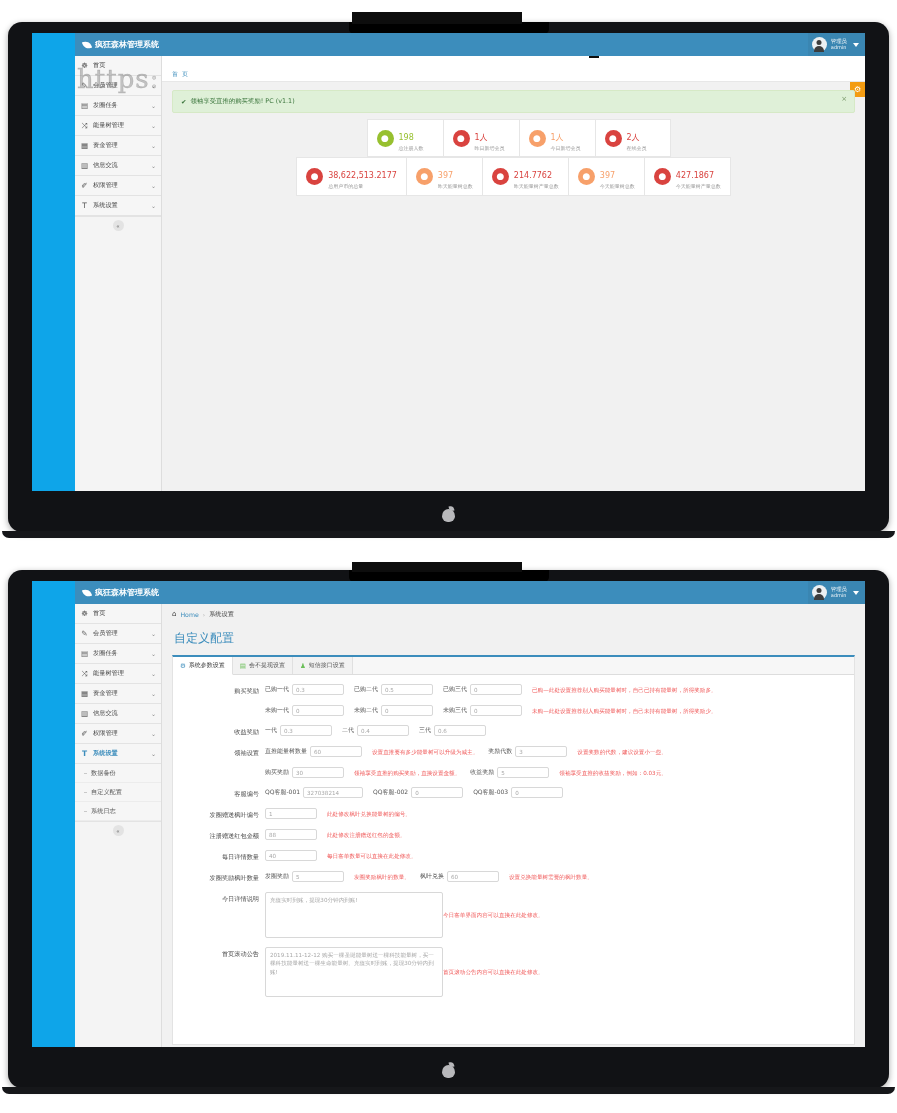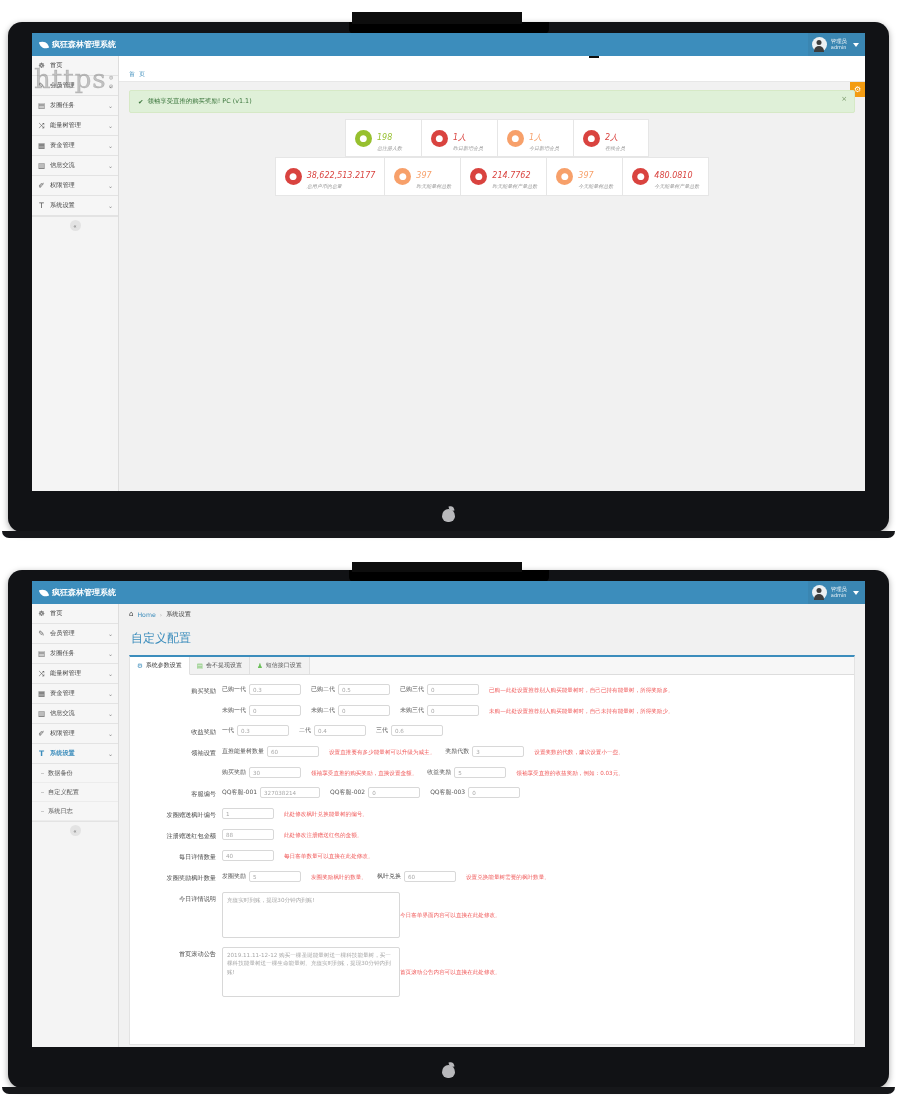--- a/index.html
+++ b/index.html
@@ -20,21 +20,21 @@
     box-shadow: 0 2px 6px rgba(0,0,0,.35);
   }
   .device.one { left: 8px; top: 22px; width: 881px; height: 510px; }
   .device.two { left: 8px; top: 570px; width: 881px; height: 518px; }
   .device .bezel-notch {
     position: absolute; top: 0; left: 50%; transform: translateX(-50%);
     width: 200px; height: 12px; background: #000; border-radius: 0 0 5px 5px;
   }
   .screen {
     position: absolute; left: 24px; top: 11px;
-    background: #b91c1c; overflow: hidden;
+    background: #0ea5e9; overflow: hidden; padding-left: 43px;
   }
   .device.one .screen { width: 833px; height: 458px; }
   .device.two .screen { width: 833px; height: 466px; }
   .chin {
     position: absolute; left: 0; bottom: 0; width: 100%; height: 36px;
     display: flex; align-items: center; justify-content: center;
   }
   .apple-shape {
     width: 13px; height: 16px; position: relative;
   }
@@ -161,21 +161,21 @@
     display:flex; align-items:center; gap:5px; background:#fff;
     border:1px solid #e6e6e6; border-right:none; padding: 5px 9px;
     min-width: 76px;
   }
   .stat-card:last-child { border-right:1px solid #e6e6e6; }
   .stat-ico {
     width: 17px; height: 17px; border-radius:50%; flex:0 0 auto;
     display:flex; align-items:center; justify-content:center;
     color:#fff; font-size: 9px;
   }
-  .stat-txt { line-height:1.25;font-style:italic; }
+  .stat-txt { line-height:1.25; }
   .stat-val { font-size: 8px; }
   .stat-lbl { font-size: 5px; color:#9a9a9a; white-space:nowrap; }
 
   
   .breadcrumb {
     height: 20px; display:flex; align-items:center; gap:4px;
     padding: 0 10px; font-size: 6.2px; color:#444; background:#f1f1f1;
   }
   .breadcrumb .home-ico { font-size:7px; color:#333; }
   .breadcrumb .sep { color:#aaa; font-size:6px; }
@@ -354,21 +354,21 @@
                   <div class="stat-card">
                     <span class="stat-ico" style="background:#d9433f">●</span>
                     <span class="stat-txt"><span class="stat-val" style="color:#d9433f">214.7762</span><div class="stat-lbl">昨天能量树产量总数</div></span>
                   </div>
                   <div class="stat-card">
                     <span class="stat-ico" style="background:#f7a06a">●</span>
                     <span class="stat-txt"><span class="stat-val" style="color:#f7a06a">397</span><div class="stat-lbl">今天能量树总数</div></span>
                   </div>
                   <div class="stat-card">
                     <span class="stat-ico" style="background:#d9433f">●</span>
-                    <span class="stat-txt"><span class="stat-val" style="color:#d9433f">480.0810</span><div class="stat-lbl">今天能量树产量总数</div></span>
+                    <span class="stat-txt"><span class="stat-val" style="color:#d9433f">427.1867</span><div class="stat-lbl">今天能量树产量总数</div></span>
                   </div>
                 </div>
             </div>
           </div>
         </div>
 
         <div class="watermark">
           <span>https</span><span class="faint">:</span>
         </div>
       </div>

